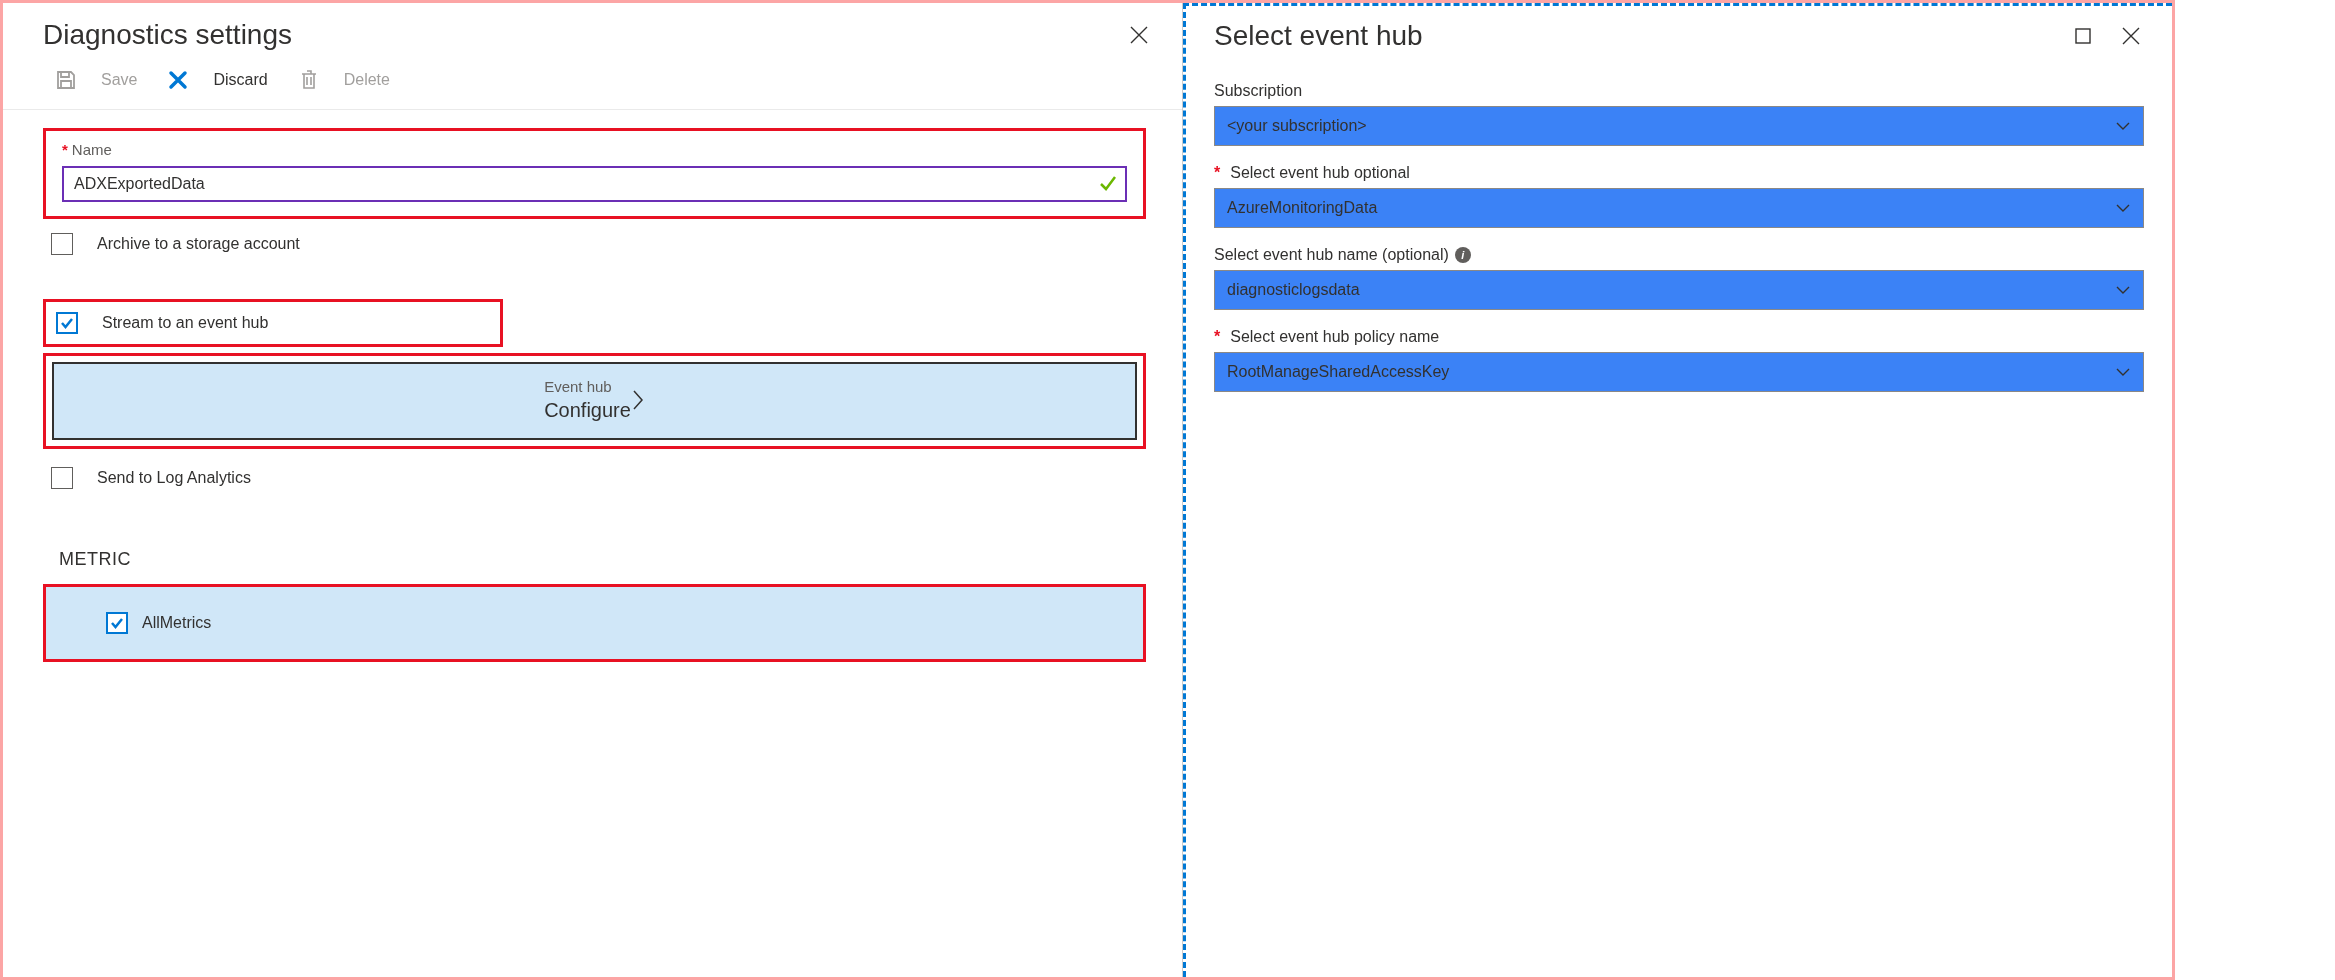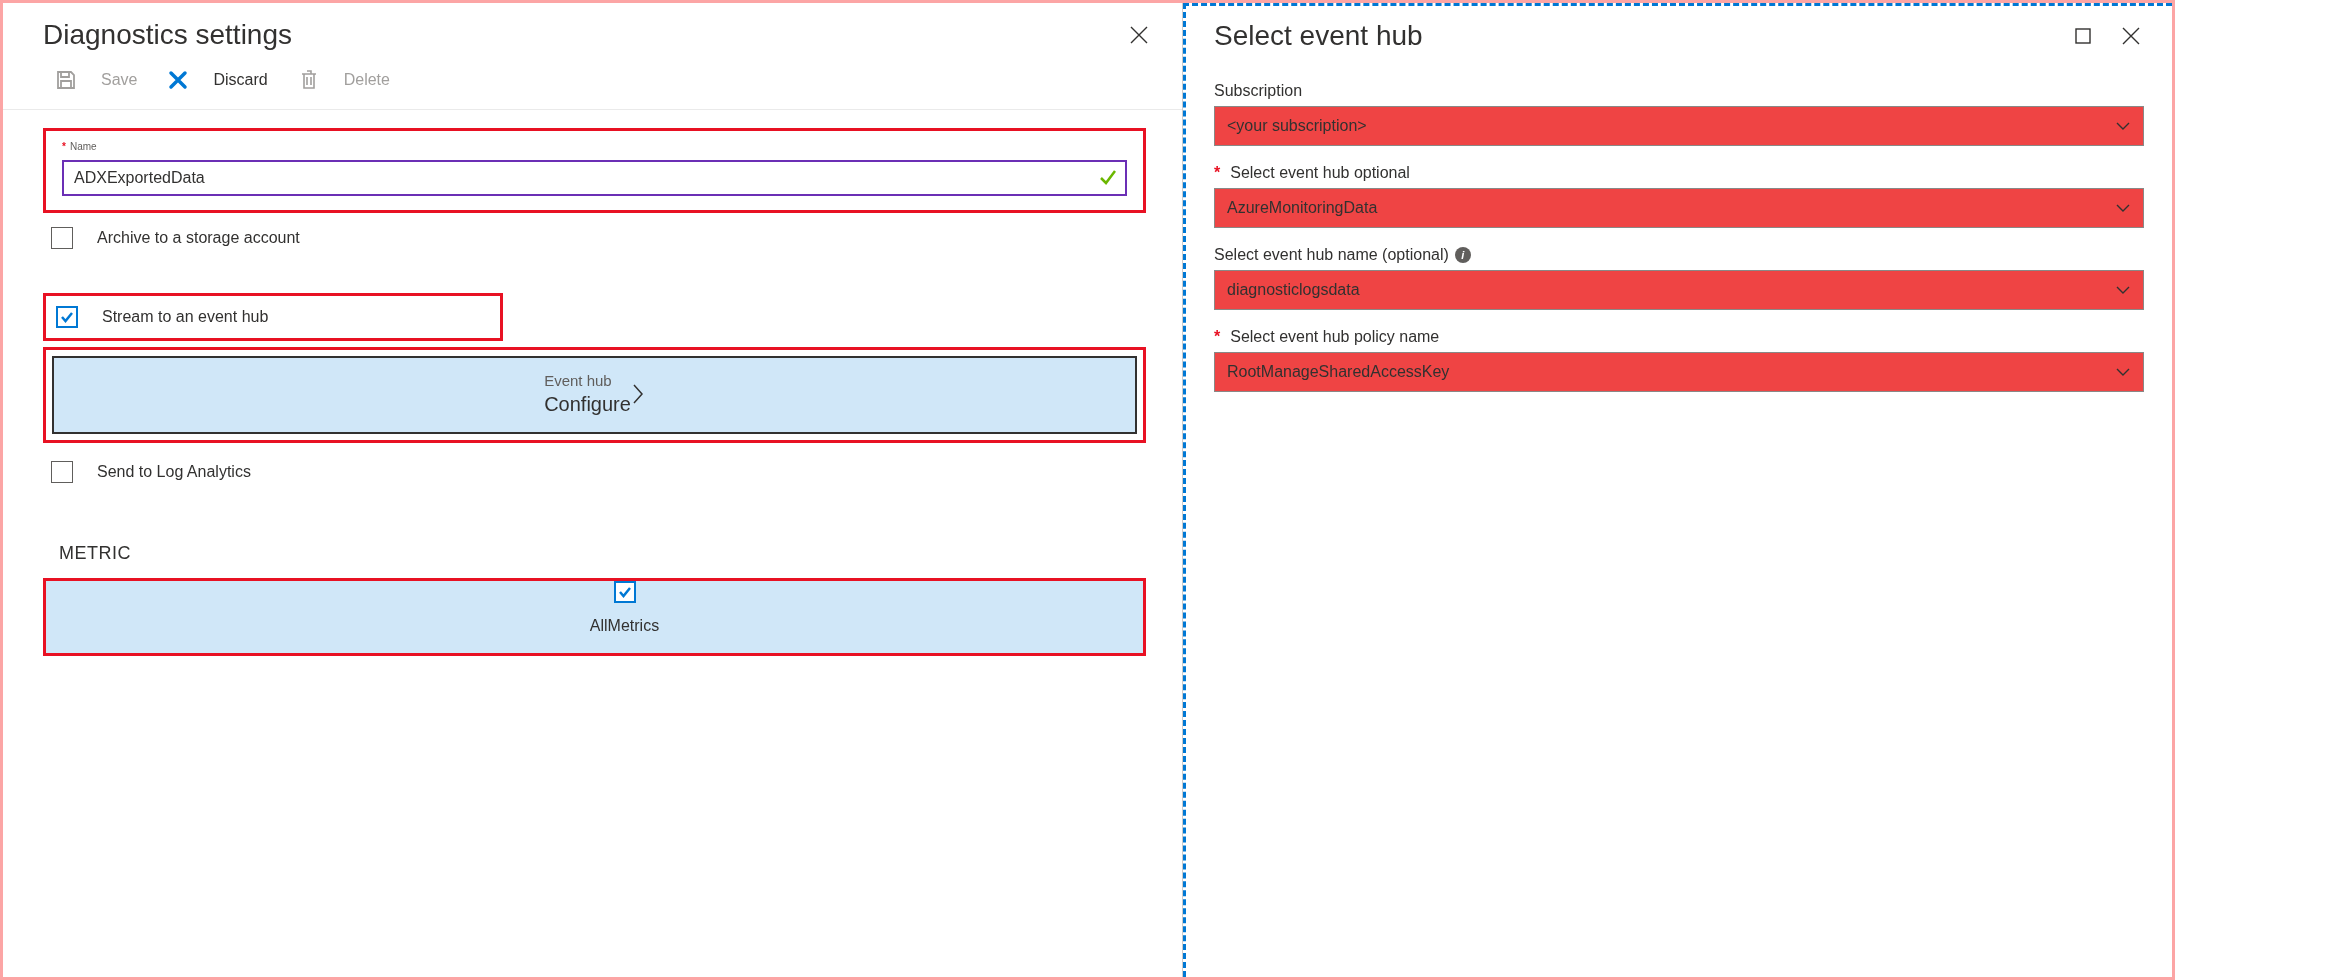--- a/index.html
+++ b/index.html
@@ -16,46 +16,46 @@
   .tool-btn.save { color:#a19f9d; }
   .tool-btn.discard { color:#323130; }
   .tool-btn.discard .icon-wrap { color:#0078d4; }
   .tool-btn.delete { color:#a19f9d; }
   .icon-wrap { display:inline-flex; width:22px; height:22px; align-items:center; justify-content:center; }
   
   .content { padding:18px 36px 0 40px; }
   .highlight-box { border:3px solid #e81123; padding:6px 8px 10px 8px; margin-bottom:4px; }
   .highlight-box-sm { border:3px solid #e81123; padding:4px 8px 4px 2px; margin-bottom:6px; width:460px; }
   .highlight-metric { border:3px solid #e81123; padding:0; }
-  .field-label { font-size:10px; color:#605e5c; margin:4px 0 8px 8px; }
+  .field-label { font-size:15px; color:#605e5c; margin:4px 0 8px 8px; }
   .req-star { color:#e81123; font-weight:bold; margin-right:4px; }
   .name-input-wrap { position:relative; margin:0 8px 4px 8px; }
   .name-input { width:100%; height:36px; border:2px solid #6b2fb5; padding:4px 10px; font-size:16px; color:#323130; outline:none; }
   .valid-check { position:absolute; right:10px; top:8px; color:#6bb700; }
   
   .chk-row { display:flex; align-items:center; gap:24px; padding:10px 0 10px 8px; }
   .chk-box { width:22px; height:22px; border:1px solid #605e5c; background:#fff; display:flex; align-items:center; justify-content:center; cursor:pointer; flex-shrink:0; }
   .chk-box.checked { border:2px solid #0078d4; padding:1px; }
   .chk-label { font-size:16px; color:#323130; }
   
   .configure-block { background:#d0e7f8; border:2px solid #323130; padding:14px 20px 16px 20px; display:flex; align-items:center; justify-content:center; cursor:pointer; }
   .configure-text-small { font-size:15px; color:#605e5c; margin-bottom:4px; }
   .configure-text-big { font-size:20px; color:#323130; }
   .chevron-right { color:#323130; }
   
   .section-label { font-size:18px; font-weight:400; letter-spacing:0.5px; color:#323130; margin:50px 0 14px 16px; }
-  .metric-row { background:#d0e7f8; height:72px; display:flex; align-items:center; gap:14px; padding-left:60px;flex-direction:column; }
+  .metric-row { background:#d0e7f8; height:72px; display:flex; align-items:center; gap:14px; padding-left:60px; }
   
   .right-pane { flex:1; border-top:3px dashed #0078d4; border-left:3px dashed #0078d4; position:relative; }
   .right-header { display:flex; align-items:center; justify-content:space-between; padding:14px 22px 14px 28px; }
   .right-title { font-size:28px; font-weight:400;text-align:center; }
   .right-header-actions { display:flex; gap:20px; }
   .right-content { padding:6px 28px; }
   .r-label { font-size:16px; color:#323130; margin:10px 0 6px 0; display:flex; align-items:center; gap:6px; }
-  .r-dropdown { width:100%; height:40px; border:1px solid #8a8886; background:#ef4444; display:flex; align-items:center; justify-content:space-between; padding:0 12px; font-size:16px; cursor:pointer; margin-bottom:18px; }
+  .r-dropdown { width:100%; height:40px; border:1px solid #8a8886; background:#3b82f6; display:flex; align-items:center; justify-content:space-between; padding:0 12px; font-size:16px; cursor:pointer; margin-bottom:18px; }
   .chevron-down { flex-shrink:0; }
   .info-icon { display:inline-flex; width:16px; height:16px; border-radius:50%; background:#605e5c; color:#fff; align-items:center; justify-content:center; font-size:11px; font-weight:bold; font-style:italic; }
   svg { display:block; }
 </style>
 </head>
 <body>
 
 <div class="app">
 
   <div class="left-pane">

